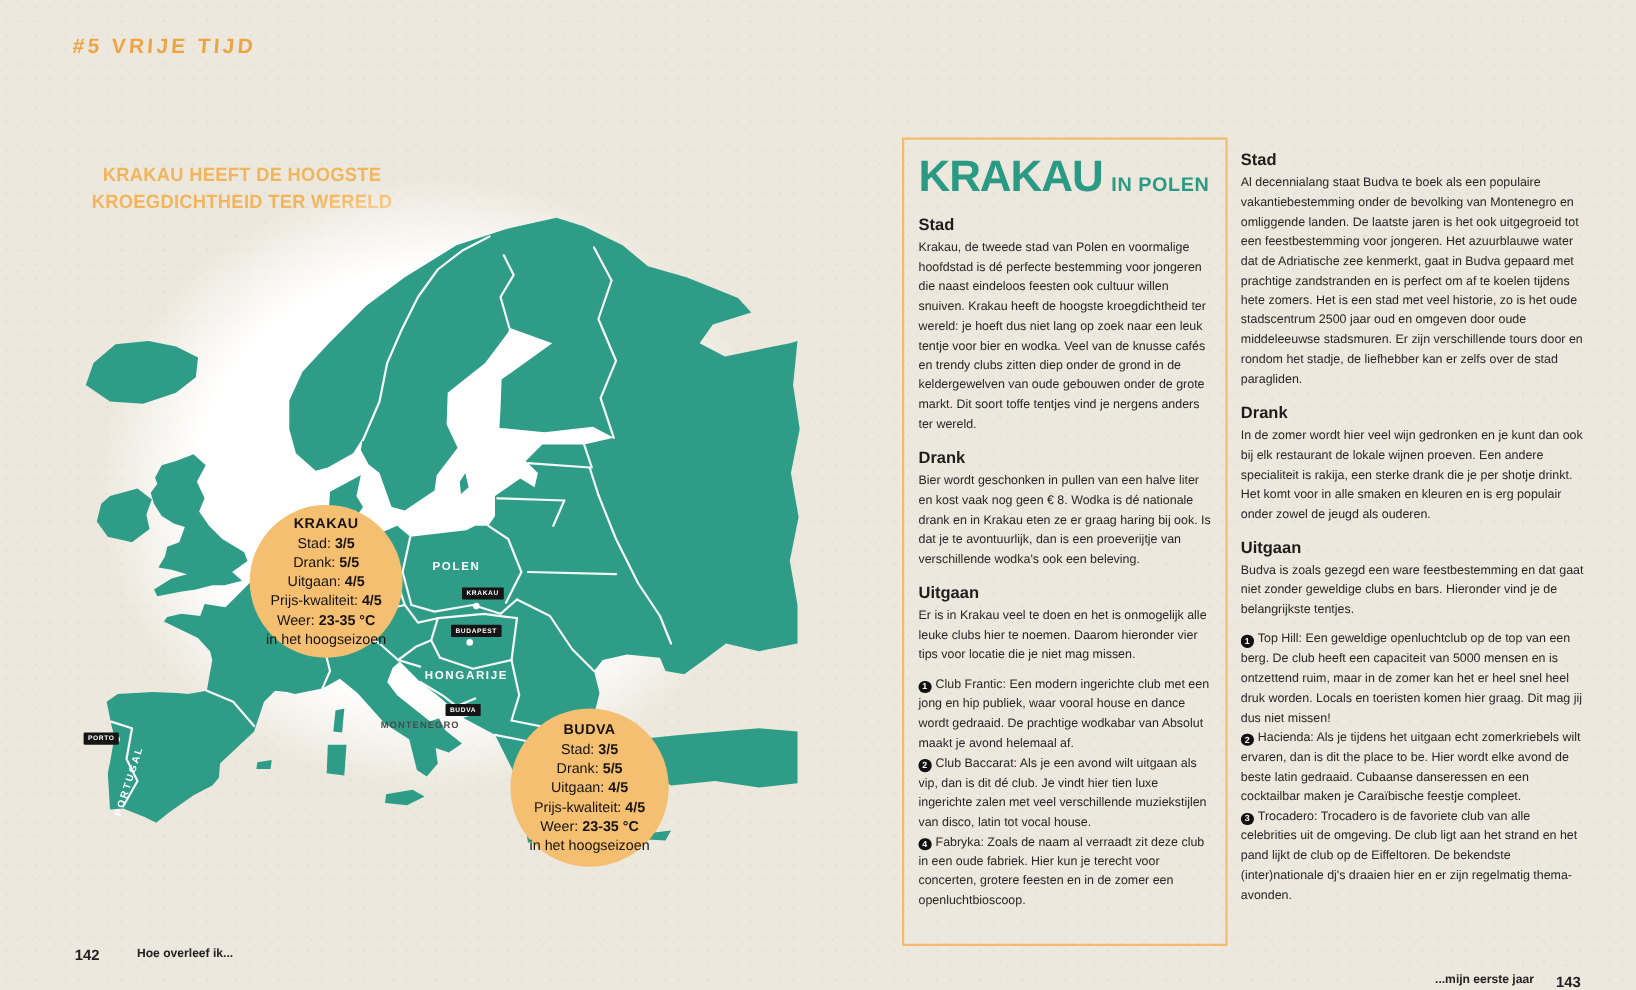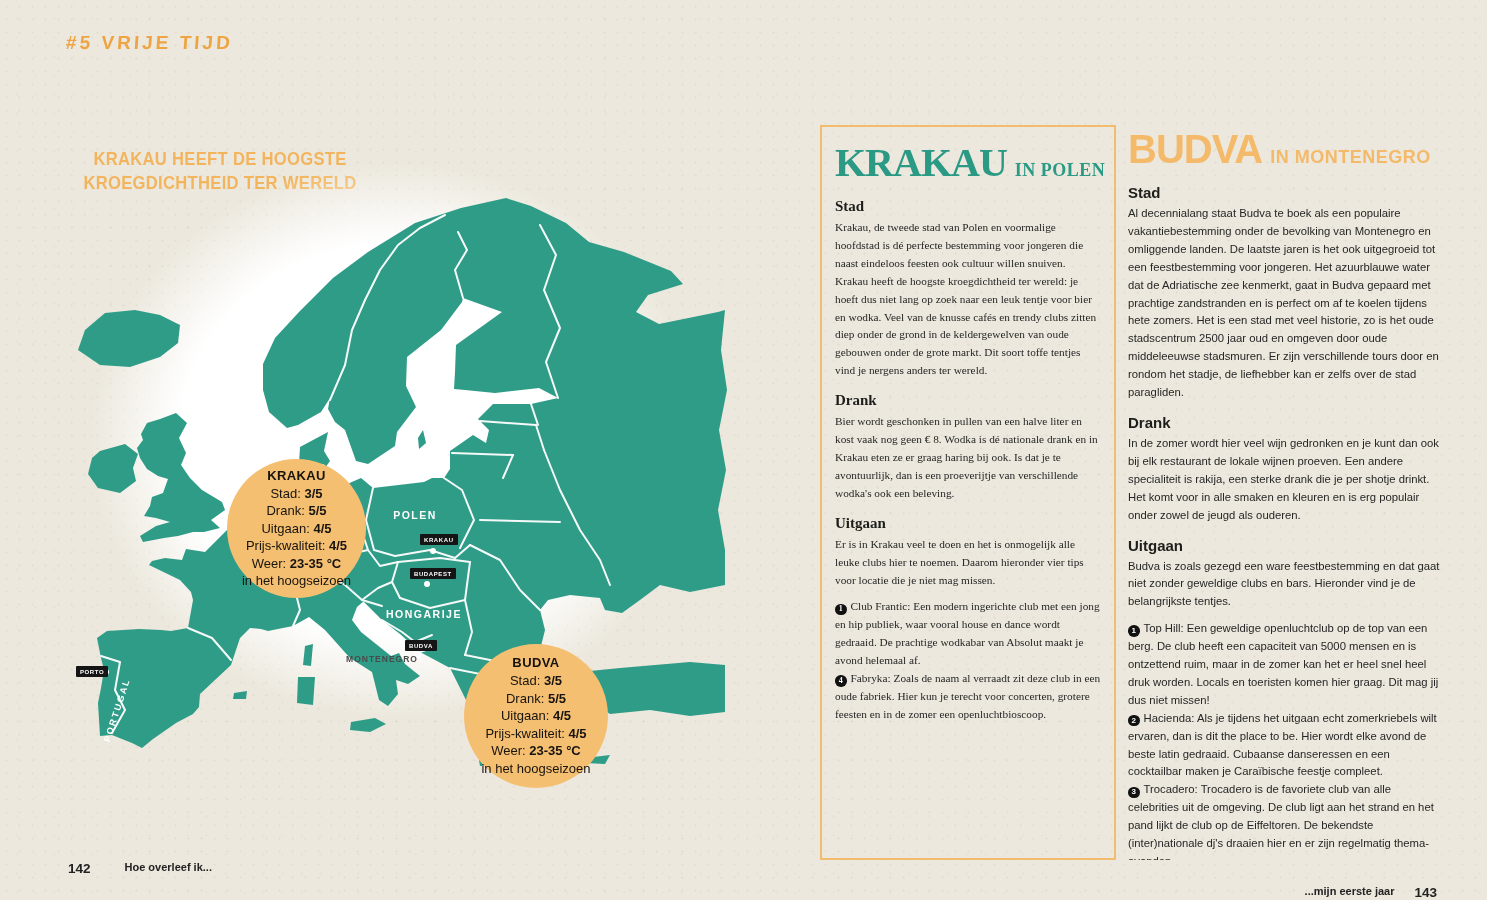--- a/index.html
+++ b/index.html
@@ -57,21 +57,21 @@
     text-align:center; color:#17130e;
   }
   .badge .city { font-size:13px; font-weight:bold; letter-spacing:.4px; margin-bottom:2px; }
   .badge .stat, .badge .footnote { font-size:13px; line-height:17.5px; }
   .badge b { font-weight:bold; }
 
   
   .col { position:absolute; top:125px; }
   .col-krakau {
     left:820px; width:296px; height:735px;
-    border:2.5px solid #f3bb6d; padding:10px 13px; overflow:hidden;font-family:Liberation Serif, serif;
+    border:2.5px solid #f3bb6d; padding:10px 13px; overflow:hidden;
   }
   .col-budva { left:1128px; width:312px; height:735px; overflow:hidden; }
   .col-title { margin:2px 0 10px 0; white-space:nowrap; }
   .col-title .big { font-size:40px; font-weight:800; letter-spacing:-1px; }
   .col-title .sub { font-size:18px; font-weight:bold; letter-spacing:.5px; margin-left:8px; }
   .col-krakau .big, .col-krakau .sub { color:#2b9a85; }
   .col-budva .big, .col-budva .sub { color:#f4b969; }
   .section h3 { font-size:15px; font-weight:bold; color:#1d1d1b; margin:12px 0 4px 0; }
   .section p, .club { font-size:11.3px; line-height:17.9px; color:#262626; }
   .clubs { margin-top:9px; }
@@ -223,30 +223,28 @@
 
       <div class="section">
         <h3>Uitgaan</h3>
         <p>Er is in Krakau veel te doen en het is onmogelijk alle leuke clubs hier te noemen. Daarom hieronder vier tips voor locatie die je niet mag missen.</p>
       </div>
     </div>
   <div class="clubs">
 
       <div class="club"><span class="club-num">1</span><span>Club Frantic: Een modern ingerichte club met een jong en hip publiek, waar vooral house en dance wordt gedraaid. De prachtige wodkabar van Absolut maakt je avond helemaal af.</span></div>
 
+      <div class="club"><span class="club-num">2</span><span>Club Baccarat: Als je een avond wilt uitgaan als vip, dan is dit dé club. Je vindt hier tien luxe ingerichte zalen met veel verschillende muziekstijlen van disco, latin tot vocal house.</span></div>
 
 
       <div class="club"><span class="club-num">4</span><span>Fabryka: Zoals de naam al verraadt zit deze club in een oude fabriek. Hier kun je terecht voor concerten, grotere feesten en in de zomer een openluchtbioscoop.</span></div>
     </div>
 </div>
 
 <div class="col col-budva">
-  <div class="col-title">
-    <span class="big">BUDVA</span><span class="sub">IN MONTENEGRO</span>
-  </div>
   <div>
 
       <div class="section">
         <h3>Stad</h3>
         <p>Al decennialang staat Budva te boek als een populaire vakantiebestemming onder de bevolking van Montenegro en omliggende landen. De laatste jaren is het ook uitgegroeid tot een feestbestemming voor jongeren. Het azuurblauwe water dat de Adriatische zee kenmerkt, gaat in Budva gepaard met prachtige zandstranden en is perfect om af te koelen tijdens hete zomers. Het is een stad met veel historie, zo is het oude stadscentrum 2500 jaar oud en omgeven door oude middeleeuwse stadsmuren. Er zijn verschillende tours door en rondom het stadje, de liefhebber kan er zelfs over de stad paragliden.</p>
       </div>
 
       <div class="section">
         <h3>Drank</h3>
         <p>In de zomer wordt hier veel wijn gedronken en je kunt dan ook bij elk restaurant de lokale wijnen proeven. Een andere specialiteit is rakija, een sterke drank die je per shotje drinkt. Het komt voor in alle smaken en kleuren en is erg populair onder zowel de jeugd als ouderen.</p>

